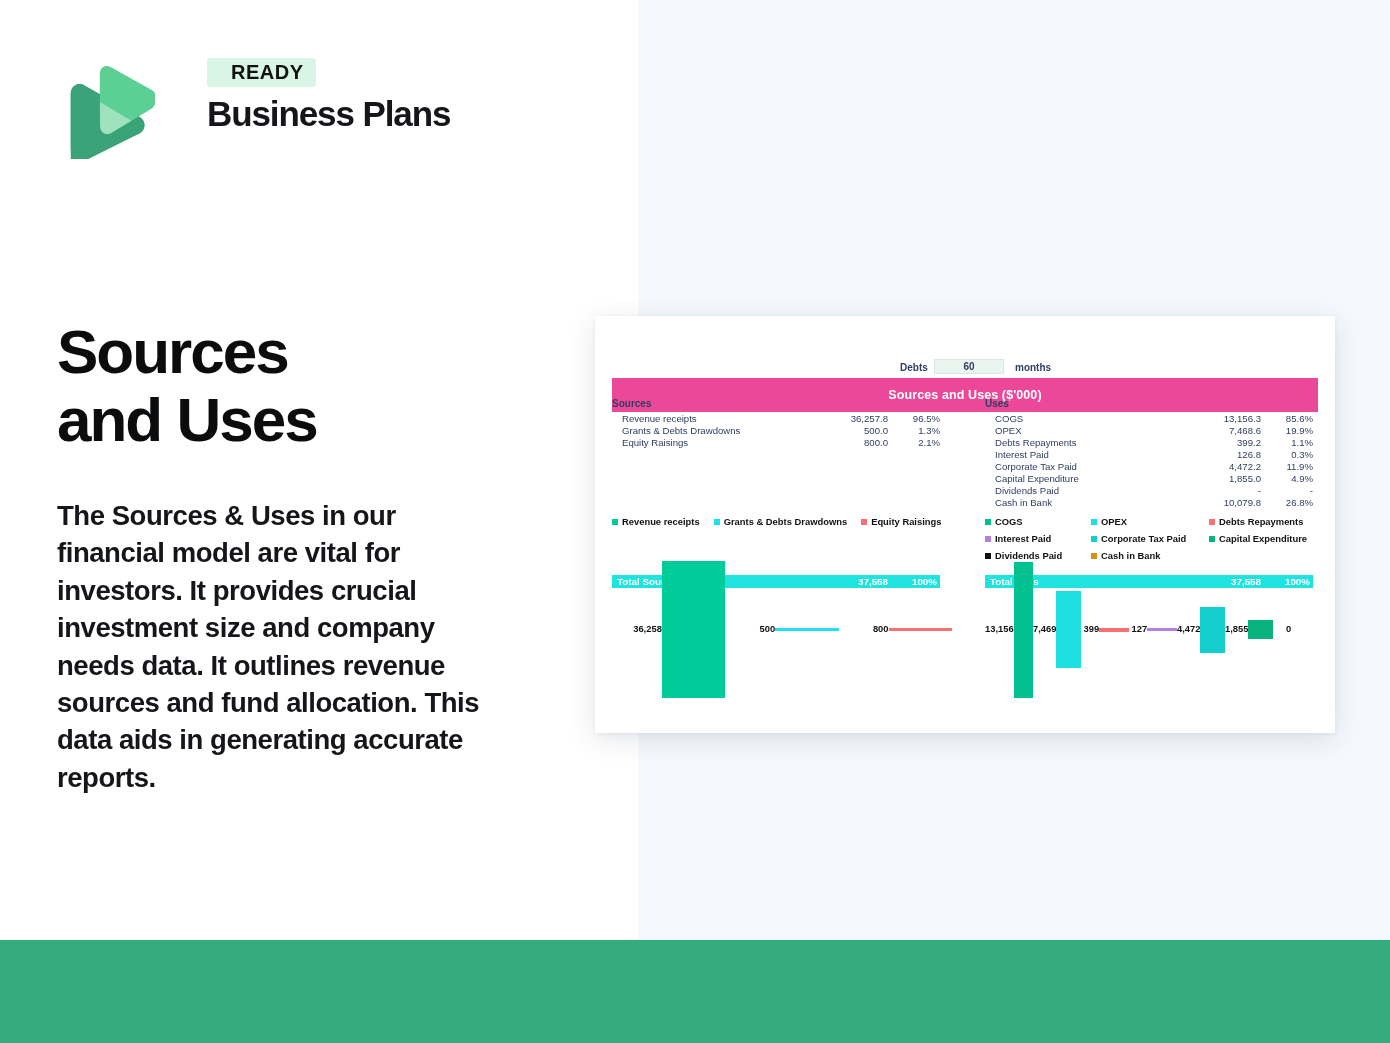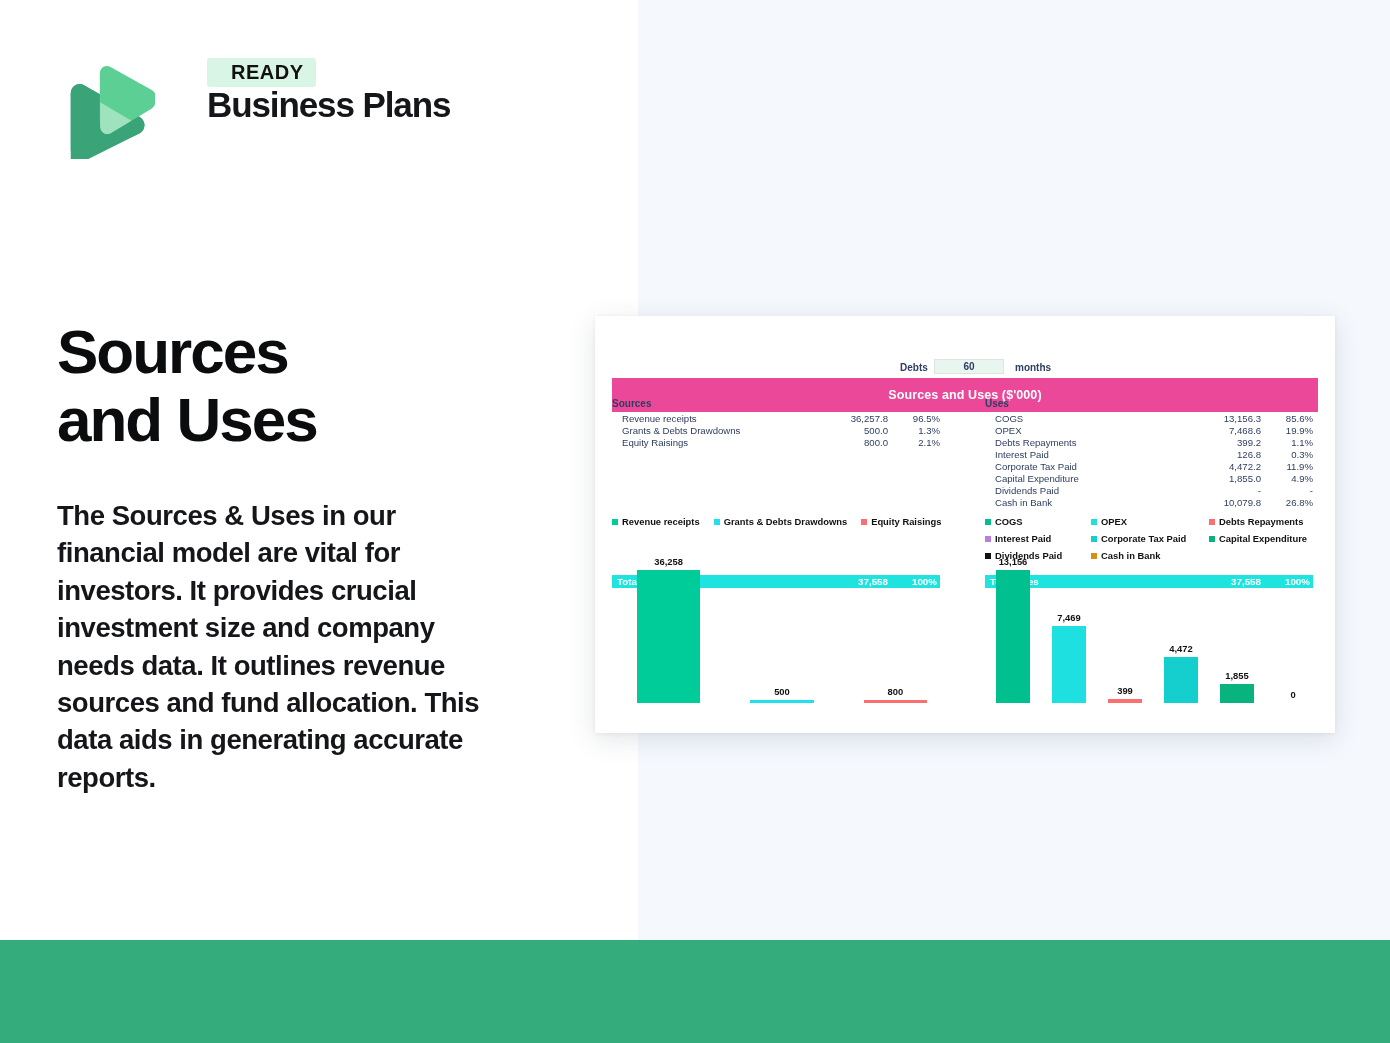--- a/index.html
+++ b/index.html
@@ -23,21 +23,21 @@
   #logo { position:absolute; left:57px; top:58px; width:420px; height:104px; }
   #logo-mark { position:absolute; left:0; top:2px; width:98px; height:100px; }
   #logo-text { position:absolute; left:150px; top:0px; width:300px; }
   #ready-badge {
     display:inline-block; background:#d9f5e6; color:#111;
     font-size:20px; font-weight:700; letter-spacing:.5px;
     padding:4px 12px 5px 24px; border-radius:3px; line-height:1;
   }
   #brand-name {
     font-size:35px; font-weight:800; color:#15161a;
-    letter-spacing:-1.1px; line-height:1.05;
+    letter-spacing:-1.1px; margin-top:9px; line-height:1.05;
     white-space:nowrap;
   }
 
   
   #headline {
     position:absolute; left:57px; top:318px; width:540px;
     font-size:62px; font-weight:800; color:#0b0c0e;
     line-height:1.10; letter-spacing:-2px;
   }
   #body-copy {
@@ -119,21 +119,21 @@
   
   .chart { position:absolute; top:240px; height:160px; }
   #chart-sources { left:17px; width:340px; }
   #chart-uses { left:390px; width:336px; }
   .plot {
     position:absolute; left:0; bottom:13px; right:0; top:0;
     display:flex; align-items:flex-end;
   }
   .bar-slot {
     flex:1; height:100%;
-    display:flex; flex-direction:column; justify-content:flex-end; align-items:center;
+    display:flex; flex-direction:row; justify-content:flex-end; align-items:center;
   }
   .bar-label { font-size:9.4px; font-weight:700; color:#111; margin-bottom:3px; }
   .bar { width:56%; }
   #chart-uses .bar { width:62%; }
 </style>
 </head>
 <body>
 
 <div id="bg-right-panel"></div>
 
@@ -316,20 +316,24 @@
         </div>
         <div class="bar-slot">
           <div class="bar-label">7,469</div>
           <div class="bar" style="height: 77px; background: rgb(30, 224, 224);"></div>
         </div>
         <div class="bar-slot">
           <div class="bar-label">399</div>
           <div class="bar" style="height: 4px; background: rgb(250, 111, 111);"></div>
         </div>
         <div class="bar-slot">
+          <div class="bar-label">127</div>
+          <div class="bar" style="height: 3px; background: rgb(181, 127, 224);"></div>
+        </div>
+        <div class="bar-slot">
           <div class="bar-label">4,472</div>
           <div class="bar" style="height: 46px; background: rgb(21, 207, 207);"></div>
         </div>
         <div class="bar-slot">
           <div class="bar-label">1,855</div>
           <div class="bar" style="height: 19px; background: rgb(9, 179, 126);"></div>
         </div>
         <div class="bar-slot">
           <div class="bar-label">0</div>
           <div class="bar" style="height: 0px; background: rgb(17, 17, 17);"></div>

